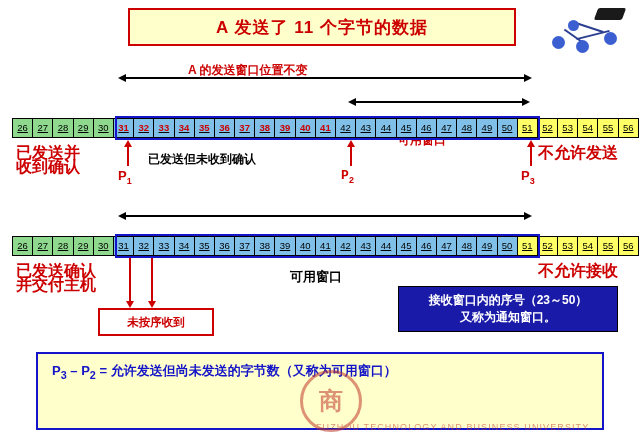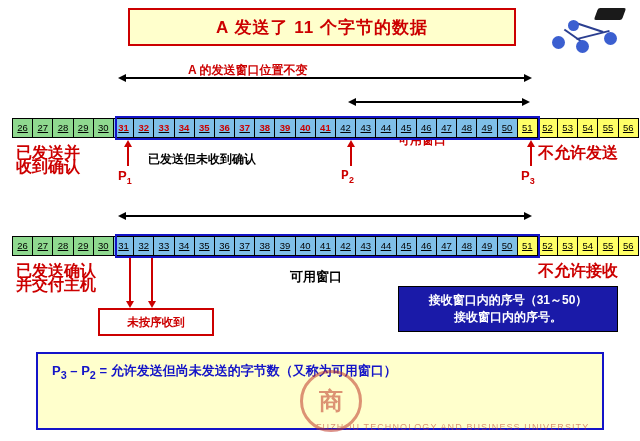--- a/index.html
+++ b/index.html
@@ -259,22 +259,22 @@
   </div>
   <div class="abs" style="left:148px;top:258px;width:10px;height:50px;">
     <div class="abs vdown" style="left:0;bottom:0;"></div>
     <div class="abs vline" style="left:3px;top:0;height:44px;"></div>
   </div>
   <div class="abs" id="unordered-box">
     <span>未按序收到</span>
   </div>
 
   <div class="abs" id="recv-note">
-    <div>接收窗口内的序号（31～50）</div>
-    <div>接收窗口内的序号。</div>
+    <div>接收窗口内的序号（23～50）</div>
+    <div>又称为通知窗口。</div>
   </div>
 
   <div class="abs" id="formula-box">
     <div>
       P<sub>3</sub> – P<sub>2</sub><span> = 允许发送但尚未发送的字节数（又称为可用窗口）</span>
     </div>
   </div>
 
   <div class="abs" id="watermark">
     <div id="wm-seal">

